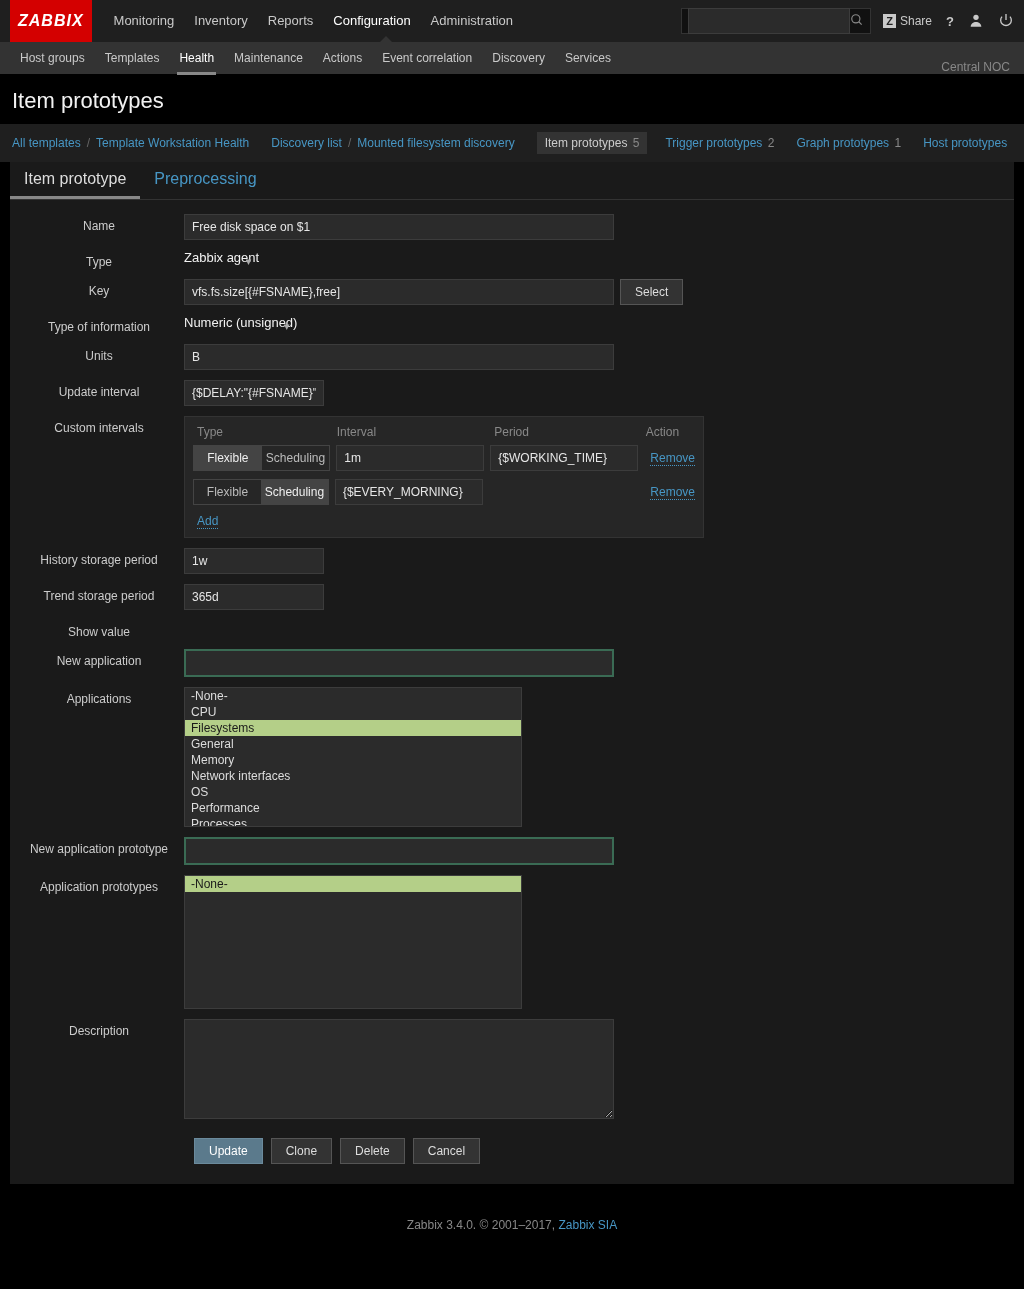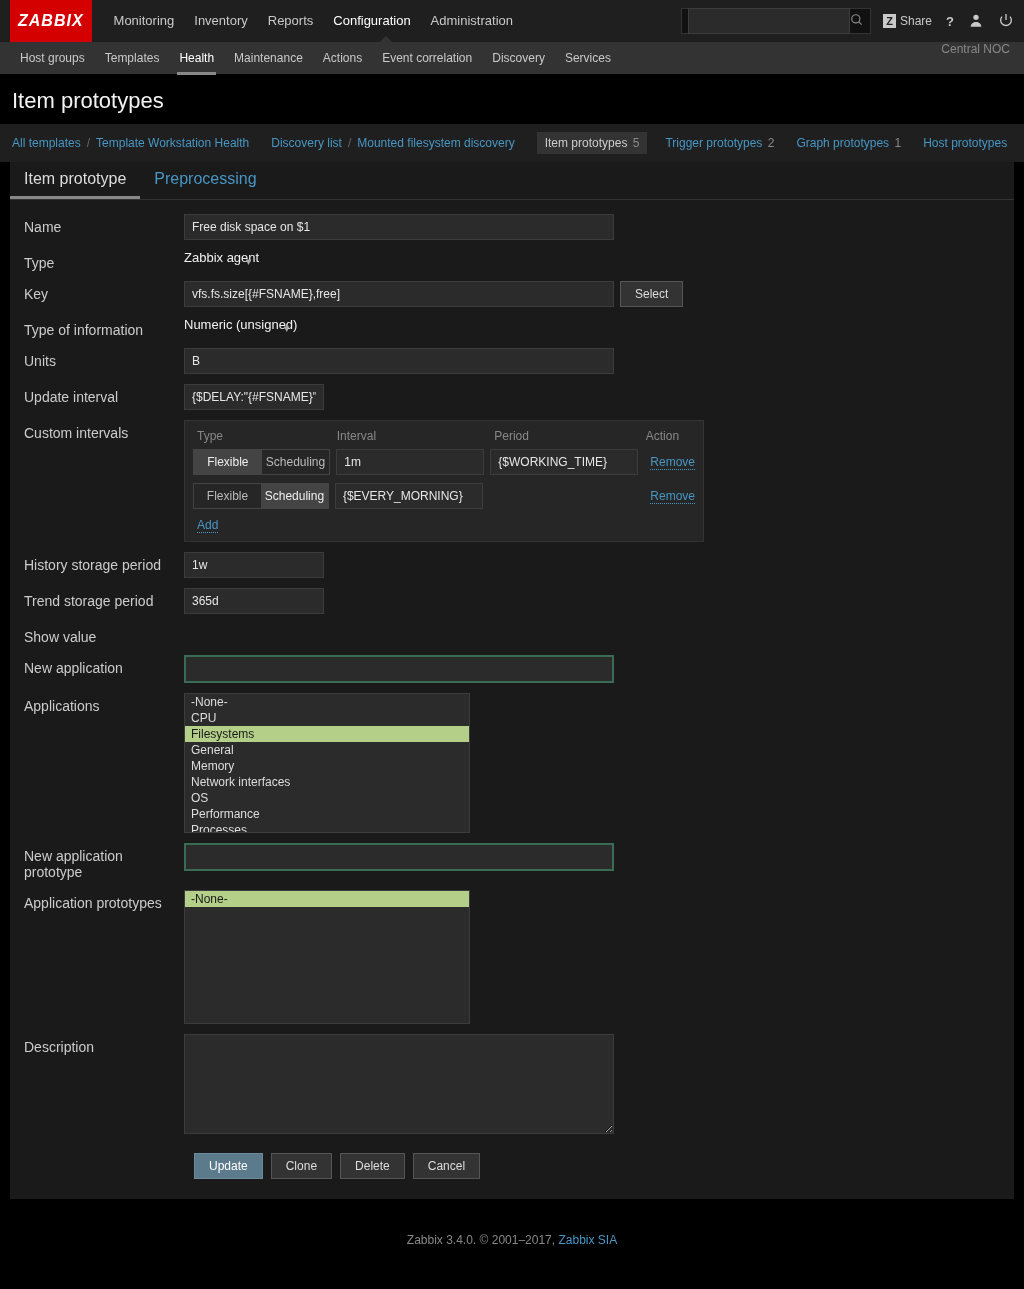--- a/index.html
+++ b/index.html
@@ -14,21 +14,21 @@
 .topnav-spacer { flex: 1; }
 .search-box { background: #111; border: 1px solid #333; width: 190px; height: 26px; display: flex; align-items: center; padding: 0 6px; }
 .search-box input { background: transparent; border: none; color: #ccc; width: 100%; outline: none; }
 .search-box .sicon { color: #888; font-size: 14px; }
 .topicons { display: flex; align-items: center; gap: 14px; margin-left: 12px; color: #c9c9c9; }
 .share-badge { display: flex; align-items: center; gap: 4px; font-size: 12px; }
 .zbadge { background: #c9c9c9; color: #1f1f1f; font-weight: bold; padding: 1px 3px; font-size: 11px; }
 .icon { cursor: pointer; }
 
 
-.subnav { background: #333; display: flex; align-items: flex-start; height: 32px; padding: 0 10px; position: relative; }
+.subnav { background: #333; display: flex; align-items: flex-end; height: 32px; padding: 0 10px; position: relative; }
 .subnav .sub-item { color: #c9c9c9; padding: 0 10px; line-height: 32px; cursor: pointer; font-size: 12px; }
 .subnav .sub-item.active { color: #fff; position: relative; }
 .subnav .sub-item.active::after { content: ""; position: absolute; left: 8px; right: 8px; bottom: -1px; height: 3px; background: #888; }
 .subnav .right-text { margin-left: auto; color: #888; font-size: 12px; padding-right: 4px; }
 .subnav::before { content: ""; position: absolute; top: -6px; left: 380px; width: 0; height: 0; border-left: 6px solid transparent; border-right: 6px solid transparent; border-bottom: 6px solid #333; }
 
 
 .page-title { font-size: 22px; font-weight: normal; color: #f2f2f2; padding: 14px 12px 10px; }
 
 
@@ -39,21 +39,21 @@
 .crumbbar .tlink .count { color: #888; margin-left: 2px; }
 
 
 .tabs { background: #1a1a1a; display: flex; border-bottom: 1px solid #333; margin: 0 10px; }
 .tab { padding: 8px 14px; color: #4796c4; cursor: pointer; font-size: 16px; }
 .tab.active { color: #ddd; border-bottom: 3px solid #888; }
 
 
 .form-wrap { background: #1a1a1a; margin: 0 10px 10px; padding: 14px 14px 20px; }
 .form-row { display: flex; align-items: flex-start; margin-bottom: 10px; }
-.form-label { width: 160px; text-align: left; color: #ccc; padding: 5px 10px 0 0; font-size: 14px; }
+.form-label { width: 160px; text-align: center; color: #ccc; padding: 5px 10px 0 0; font-size: 12px; }
 .form-field { flex: 1; }
 input[type=text], textarea { background: #2b2b2b; border: 1px solid #3c3c3c; color: #e6e6e6; padding: 5px 7px; font-size: 12px; font-family: inherit; }
 input.w430 { width: 430px; }
 input.w140 { width: 140px; }
 .green-border { border: 2px solid #3a6b54 !important; }
 .select-wrap { position: relative; display: inline-block; }
 .select-wrap::after { content: "▾"; position: absolute; right: 8px; top: 5px; color: #aaa; pointer-events: none; font-size: 11px; }
 .btn { background: #333; border: 1px solid #555; color: #ddd; padding: 5px 14px; font-size: 12px; cursor: pointer; }
 .btn-primary { background: #5b7a8c; border: 1px solid #6b8a9c; color: #fff; }
 
@@ -67,21 +67,21 @@
 .ci-row { display: flex; align-items: center; gap: 6px; margin-bottom: 8px; }
 .seg { display: flex; border: 1px solid #444; width: 140px; }
 .seg > div { padding: 5px 0; text-align: center; font-size: 12px; cursor: pointer; flex: 1; }
 .seg .on { background: #444; color: #eee; }
 .seg .off { background: #262626; color: #bbb; }
 .ci-row input { width: 148px; }
 .ci-row .remove { color: #4796c4; font-size: 12px; display: inline-block; border-bottom: 1px dotted #4796c4; cursor: pointer; margin-left: 6px; }
 .ci-add { color: #4796c4; font-size: 12px; display: inline-block; border-bottom: 1px dotted #4796c4; cursor: pointer; margin-left: 4px; }
 
 
-.multisel { background: #2b2b2b; border: 1px solid #3c3c3c; width: 286px; height: 140px; overflow-y: auto; font-size: 12px; }
+.multisel { background: #2b2b2b; border: 1px solid #3c3c3c; width: 338px; height: 140px; overflow-y: auto; font-size: 12px; }
 .multisel .opt { padding: 1px 6px; color: #ddd; cursor: pointer; }
 .multisel .opt.sel { background: #b4cf88; color: #1a1a1a; }
 .multisel.tall { height: 134px; }
 .multisel::-webkit-scrollbar { width: 10px; }
 .multisel::-webkit-scrollbar-track { background: #2b2b2b; }
 .multisel::-webkit-scrollbar-thumb { background: #555; }
 
 textarea.desc { width: 430px; height: 100px; resize: both; }
 
 

